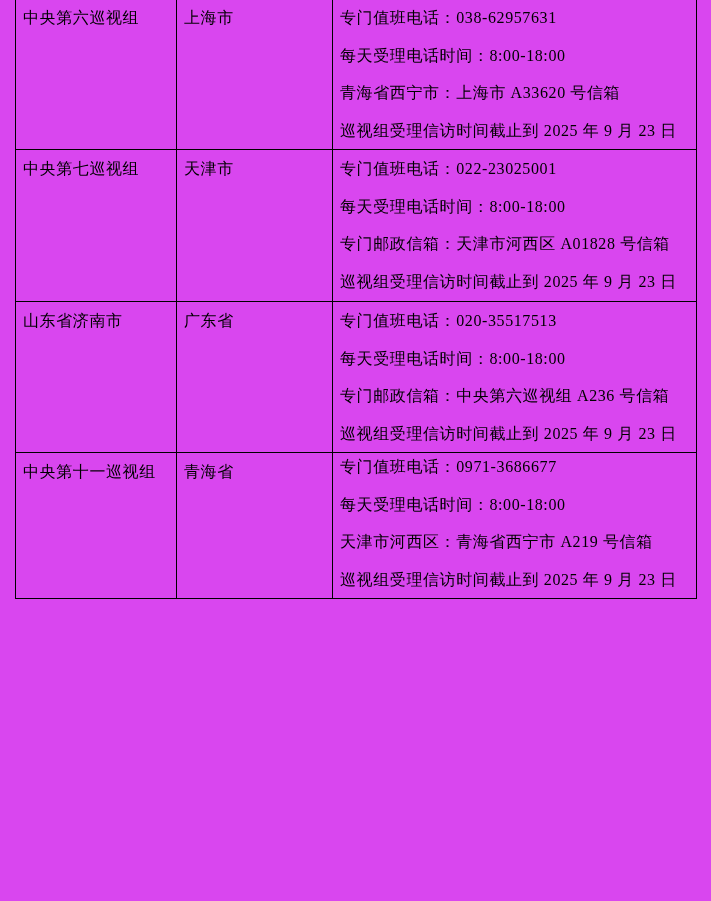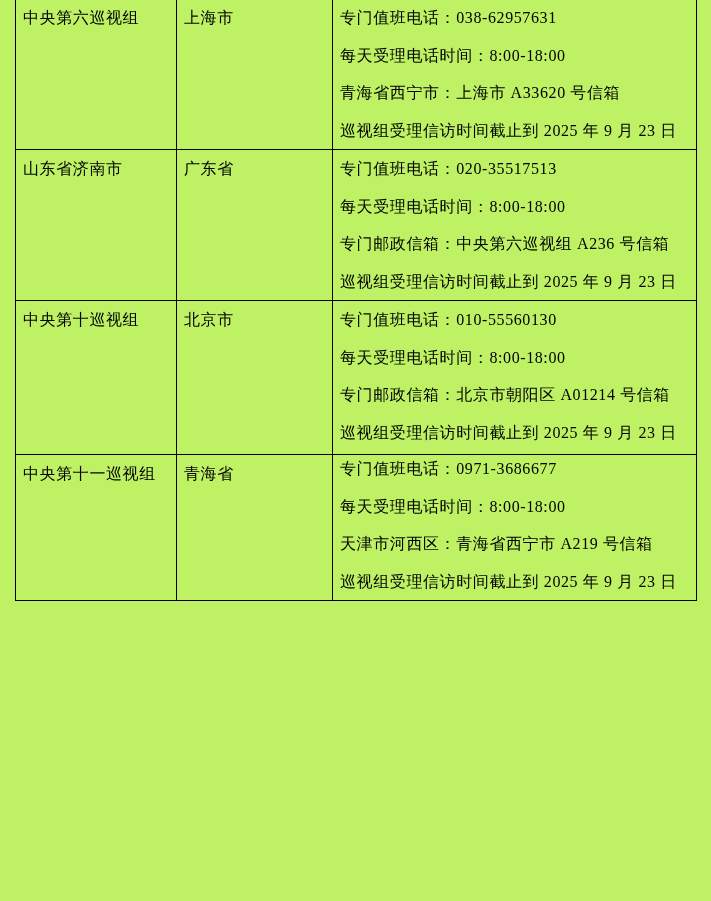--- a/index.html
+++ b/index.html
@@ -15,21 +15,21 @@
     font-family: "Liberation Serif", "DejaVu Serif", serif;
     color: #000000;
     font-size: 16px;
   }
   .page {
     position: absolute;
     left: 0;
     top: 0;
     width: 711px;
     height: 901px;
-    background: #bef264;
+    background: #d946ef;
   }
   table.doc-table {
     position: absolute;
     left: 15px;
     top: -2px;               
     width: 681px;
     border-collapse: collapse;
     table-layout: fixed;
   }
   table.doc-table td {
@@ -77,55 +77,55 @@
         <td>
           <div class="cell-lines">
             <div class="line">专门值班电话：038-62957631</div>
             <div class="line">每天受理电话时间：8:00-18:00</div>
             <div class="line">青海省西宁市：上海市 A33620 号信箱</div>
             <div class="line">巡视组受理信访时间截止到 2025 年 9 月 23 日</div>
           </div>
         </td>
       </tr>
 
+      <tr class="r2">
+        <td>
+          <div class="line">中央第七巡视组</div>
+        </td>
+        <td>
+          <div class="line">天津市</div>
+        </td>
+        <td>
+          <div class="cell-lines">
+            <div class="line">专门值班电话：022-23025001</div>
+            <div class="line">每天受理电话时间：8:00-18:00</div>
+            <div class="line">专门邮政信箱：天津市河西区 A01828 号信箱</div>
+            <div class="line">巡视组受理信访时间截止到 2025 年 9 月 23 日</div>
+          </div>
+        </td>
+      </tr>
 
       <tr class="r3">
         <td>
           <div class="line">山东省济南市</div>
         </td>
         <td>
           <div class="line">广东省</div>
         </td>
         <td>
           <div class="cell-lines">
             <div class="line">专门值班电话：020-35517513</div>
             <div class="line">每天受理电话时间：8:00-18:00</div>
             <div class="line">专门邮政信箱：中央第六巡视组 A236 号信箱</div>
             <div class="line">巡视组受理信访时间截止到 2025 年 9 月 23 日</div>
           </div>
         </td>
       </tr>
 
 
-      <tr class="r5">
-        <td>
-          <div class="line">中央第十巡视组</div>
-        </td>
-        <td>
-          <div class="line">北京市</div>
-        </td>
-        <td>
-          <div class="cell-lines">
-            <div class="line">专门值班电话：010-55560130</div>
-            <div class="line">每天受理电话时间：8:00-18:00</div>
-            <div class="line">专门邮政信箱：北京市朝阳区 A01214 号信箱</div>
-            <div class="line">巡视组受理信访时间截止到 2025 年 9 月 23 日</div>
-          </div>
-        </td>
-      </tr>
 
       <tr class="row-last">
         <td>
           <div class="line">中央第十一巡视组</div>
         </td>
         <td>
           <div class="line">青海省</div>
         </td>
         <td>
           <div class="cell-lines">

